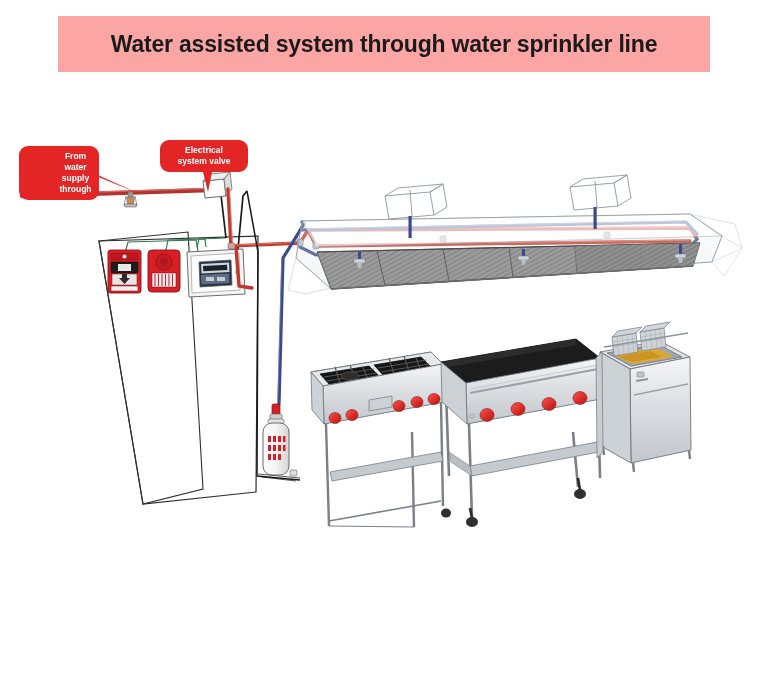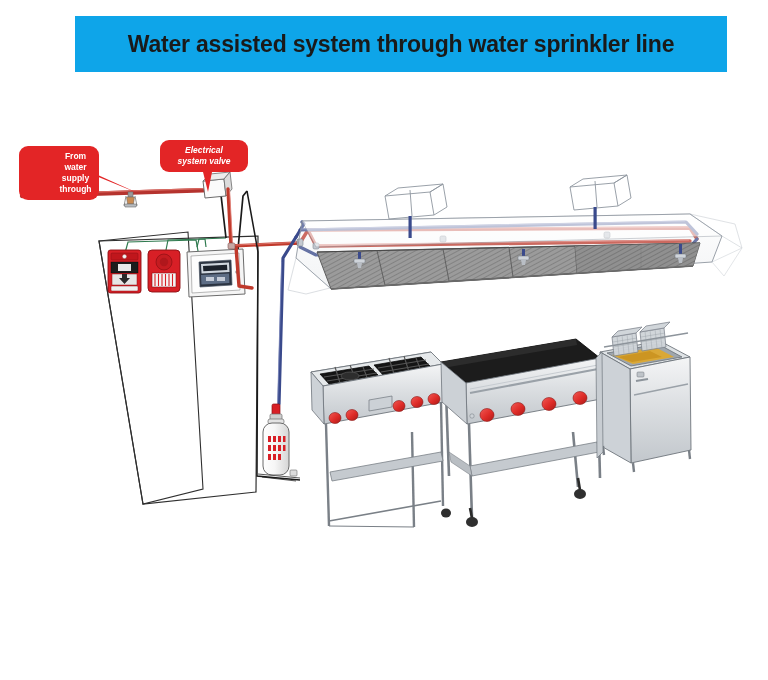--- a/index.html
+++ b/index.html
@@ -5,22 +5,22 @@
   html,body{margin:0;padding:0;}
   body{
     width:768px;height:680px;background:#ffffff;
     font-family:"Liberation Sans",sans-serif;
     overflow:hidden;position:relative;
   }
   #stage{position:absolute;inset:0;}
 
   
   .title-band{
-    position:absolute;left:75px;top:16px;width:652px;height:56px;
-    background:#0ea5e9;display:flex;align-items:center;justify-content:center;
+    position:absolute;left:58px;top:16px;width:652px;height:56px;
+    background:#fca5a5;display:flex;align-items:center;justify-content:center;
   }
   .title-text{
     font-size:23px;font-weight:bold;color:#1a1a1a;letter-spacing:-0.2px;
     white-space:nowrap;
   }
 
   
   .callout{
     position:absolute;background:#e32526;color:#ffffff;border-radius:9px;
     text-align:center;font-size:8.5px;line-height:11px;font-weight:bold;
@@ -430,18 +430,18 @@
       <path d="M92,172 L100,176 L140,194 L96,176 Z" fill="#e32526"></path>
       <path d="M203,172 L212,172 L208,192 Z" fill="#e32526"></path>
     </g>
   </svg>
 
   <div class="callout" style="left:19px;top:146px;width:80px;padding-left:40px;">
     <span>From water</span>
     <span>supply through</span>
   </div>
 
-  <div class="callout" style="left:160px;top:140px;width:88px;font-style:italic;">
+  <div class="callout" style="left:160px;top:140px;width:88px;">
     <span>Electrical</span>
     <span>system valve</span>
   </div>
 
 </div>
 
 </body></html>

